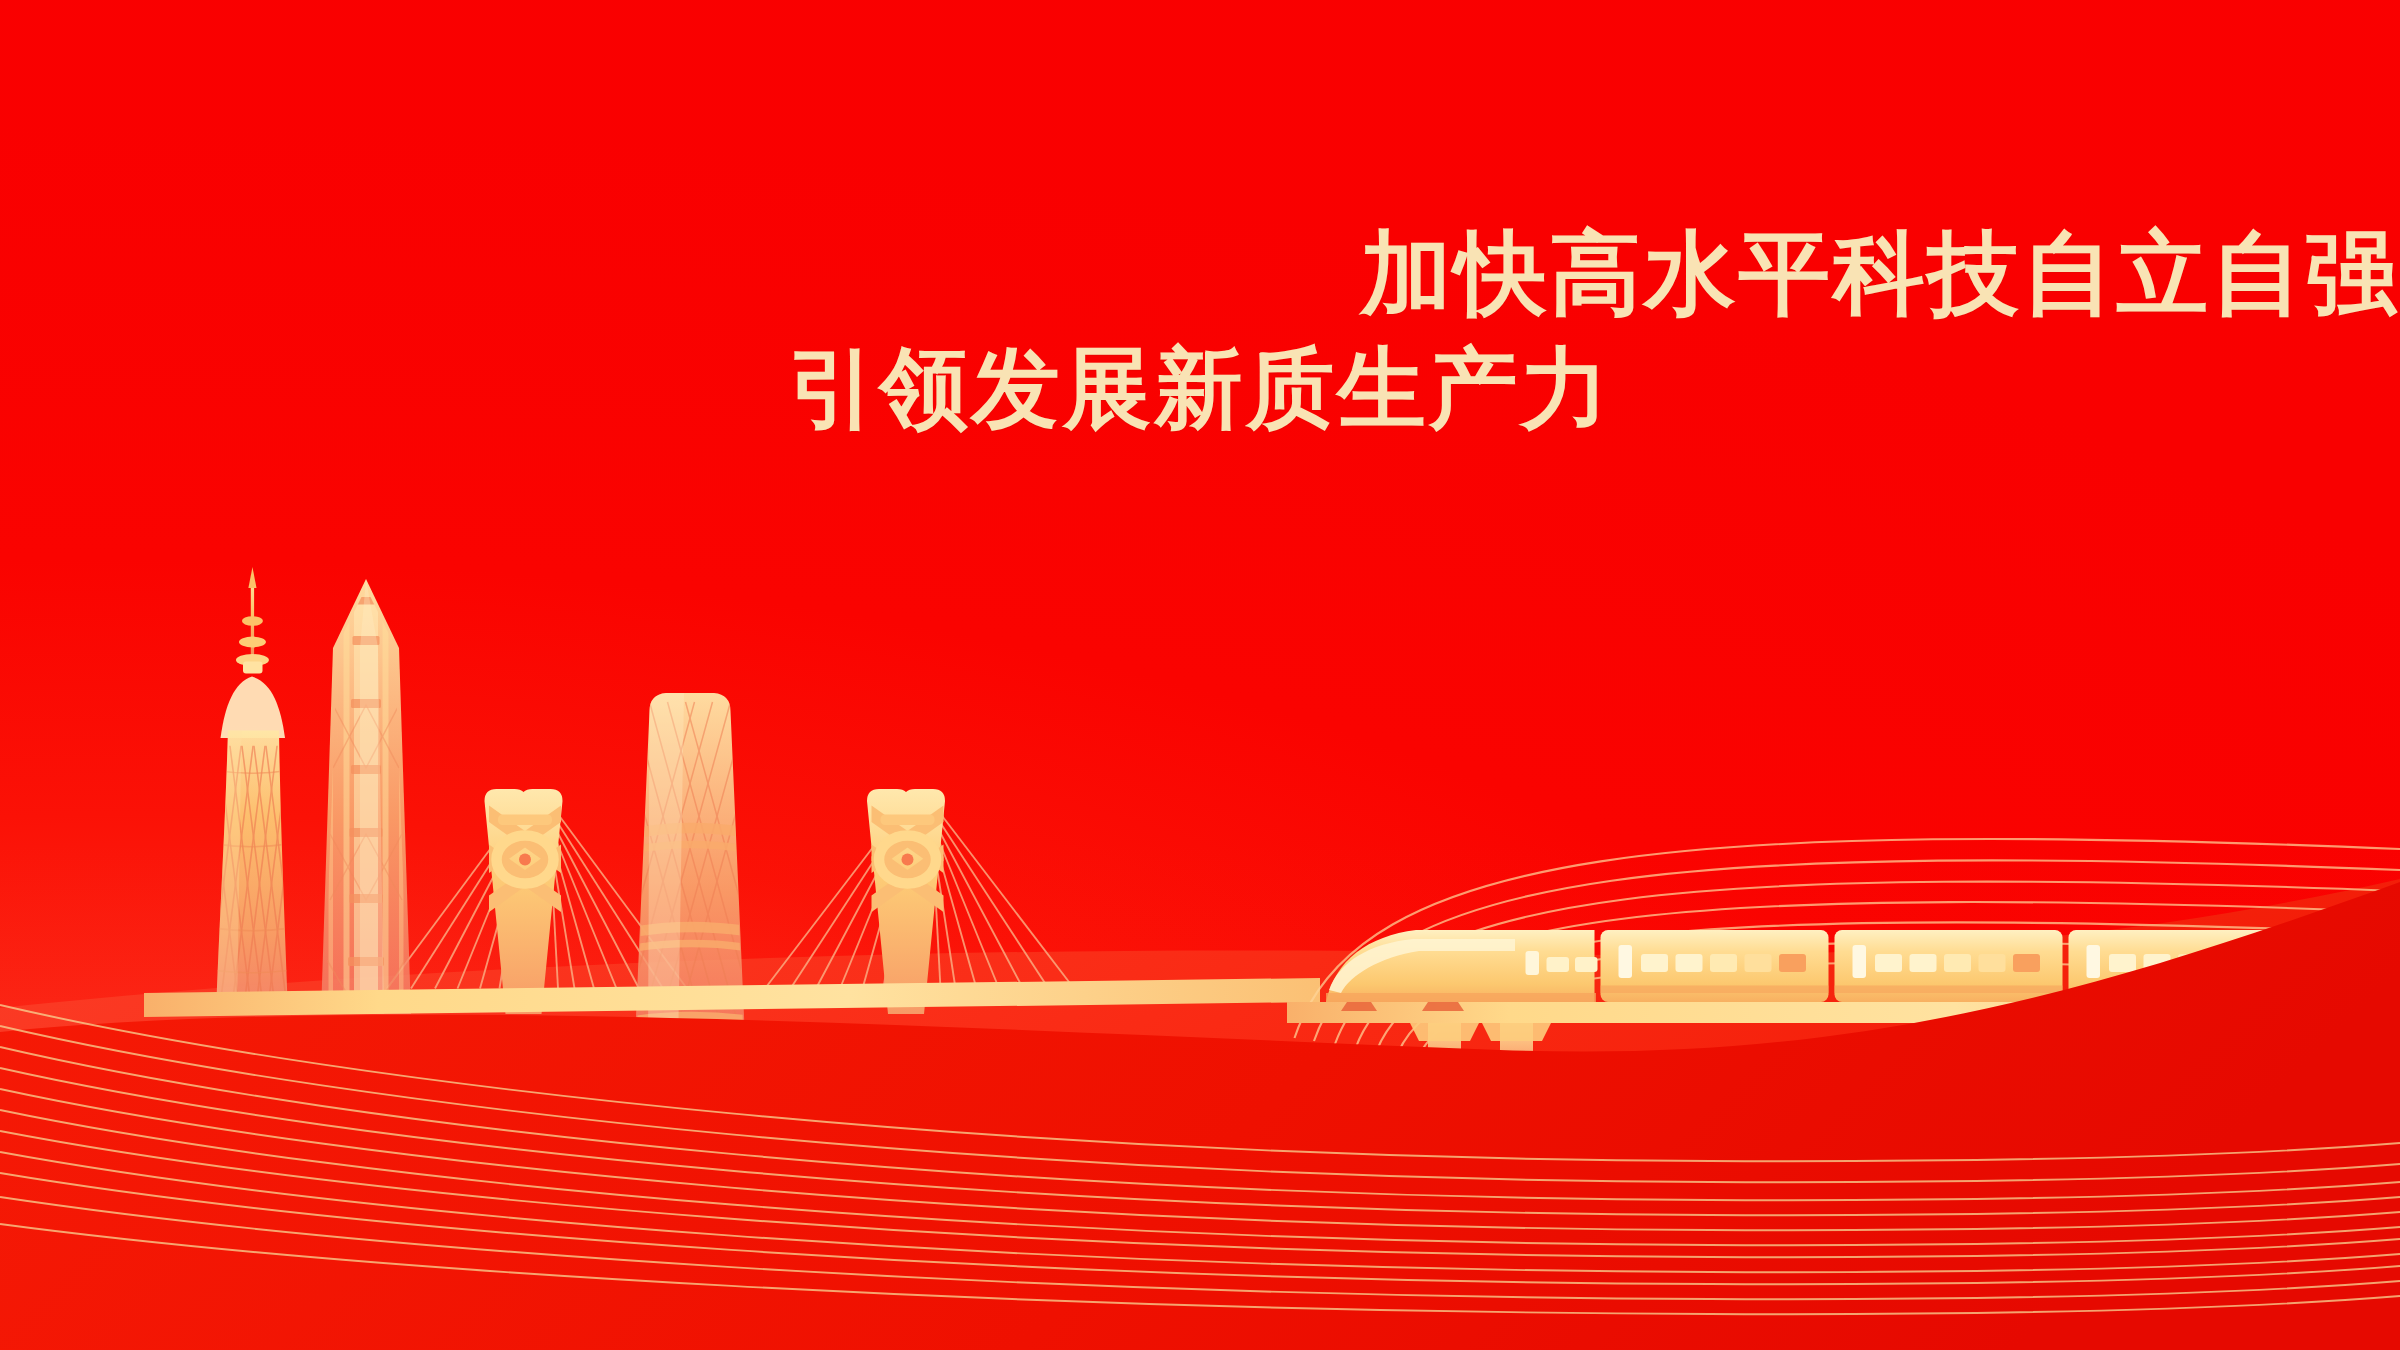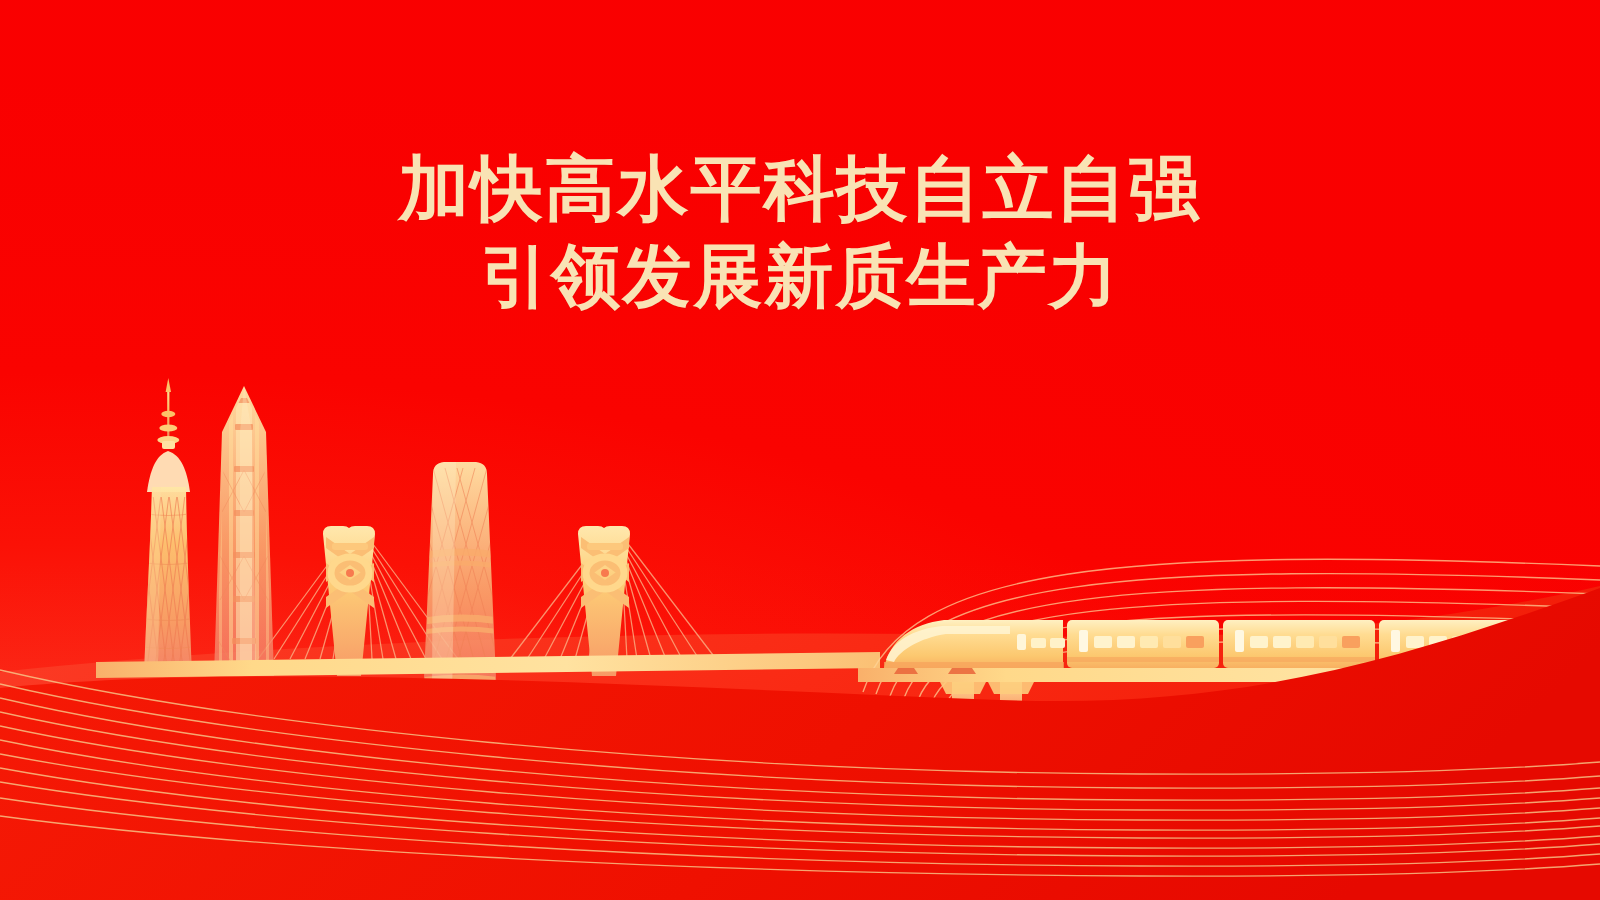--- a/index.html
+++ b/index.html
@@ -31,22 +31,22 @@
   #headline .hl-line{
     display:block;
     color:#f9e3b4;
     font-weight:700;
     letter-spacing:2px;
     line-height:1.16;
     white-space:nowrap;
     font-family:"DejaVu Sans","Liberation Sans",sans-serif;
     text-shadow:0 1px 0 rgba(180,30,0,.18);
   }
-  #hl-line-1{font-size:71px;}
-  #hl-line-2{font-size:69px;margin-top:6px;}
+  #hl-line-1{font-size:61px;text-align:right;}
+  #hl-line-2{font-size:59px;margin-top:6px;}
 
   
   #scene{position:absolute;left:0;top:0;width:1600px;height:900px;z-index:10;}
 </style>
 </head>
 <body>
 
 <div id="poster">
 
   <div class="layer" id="bg-gradient"></div>

